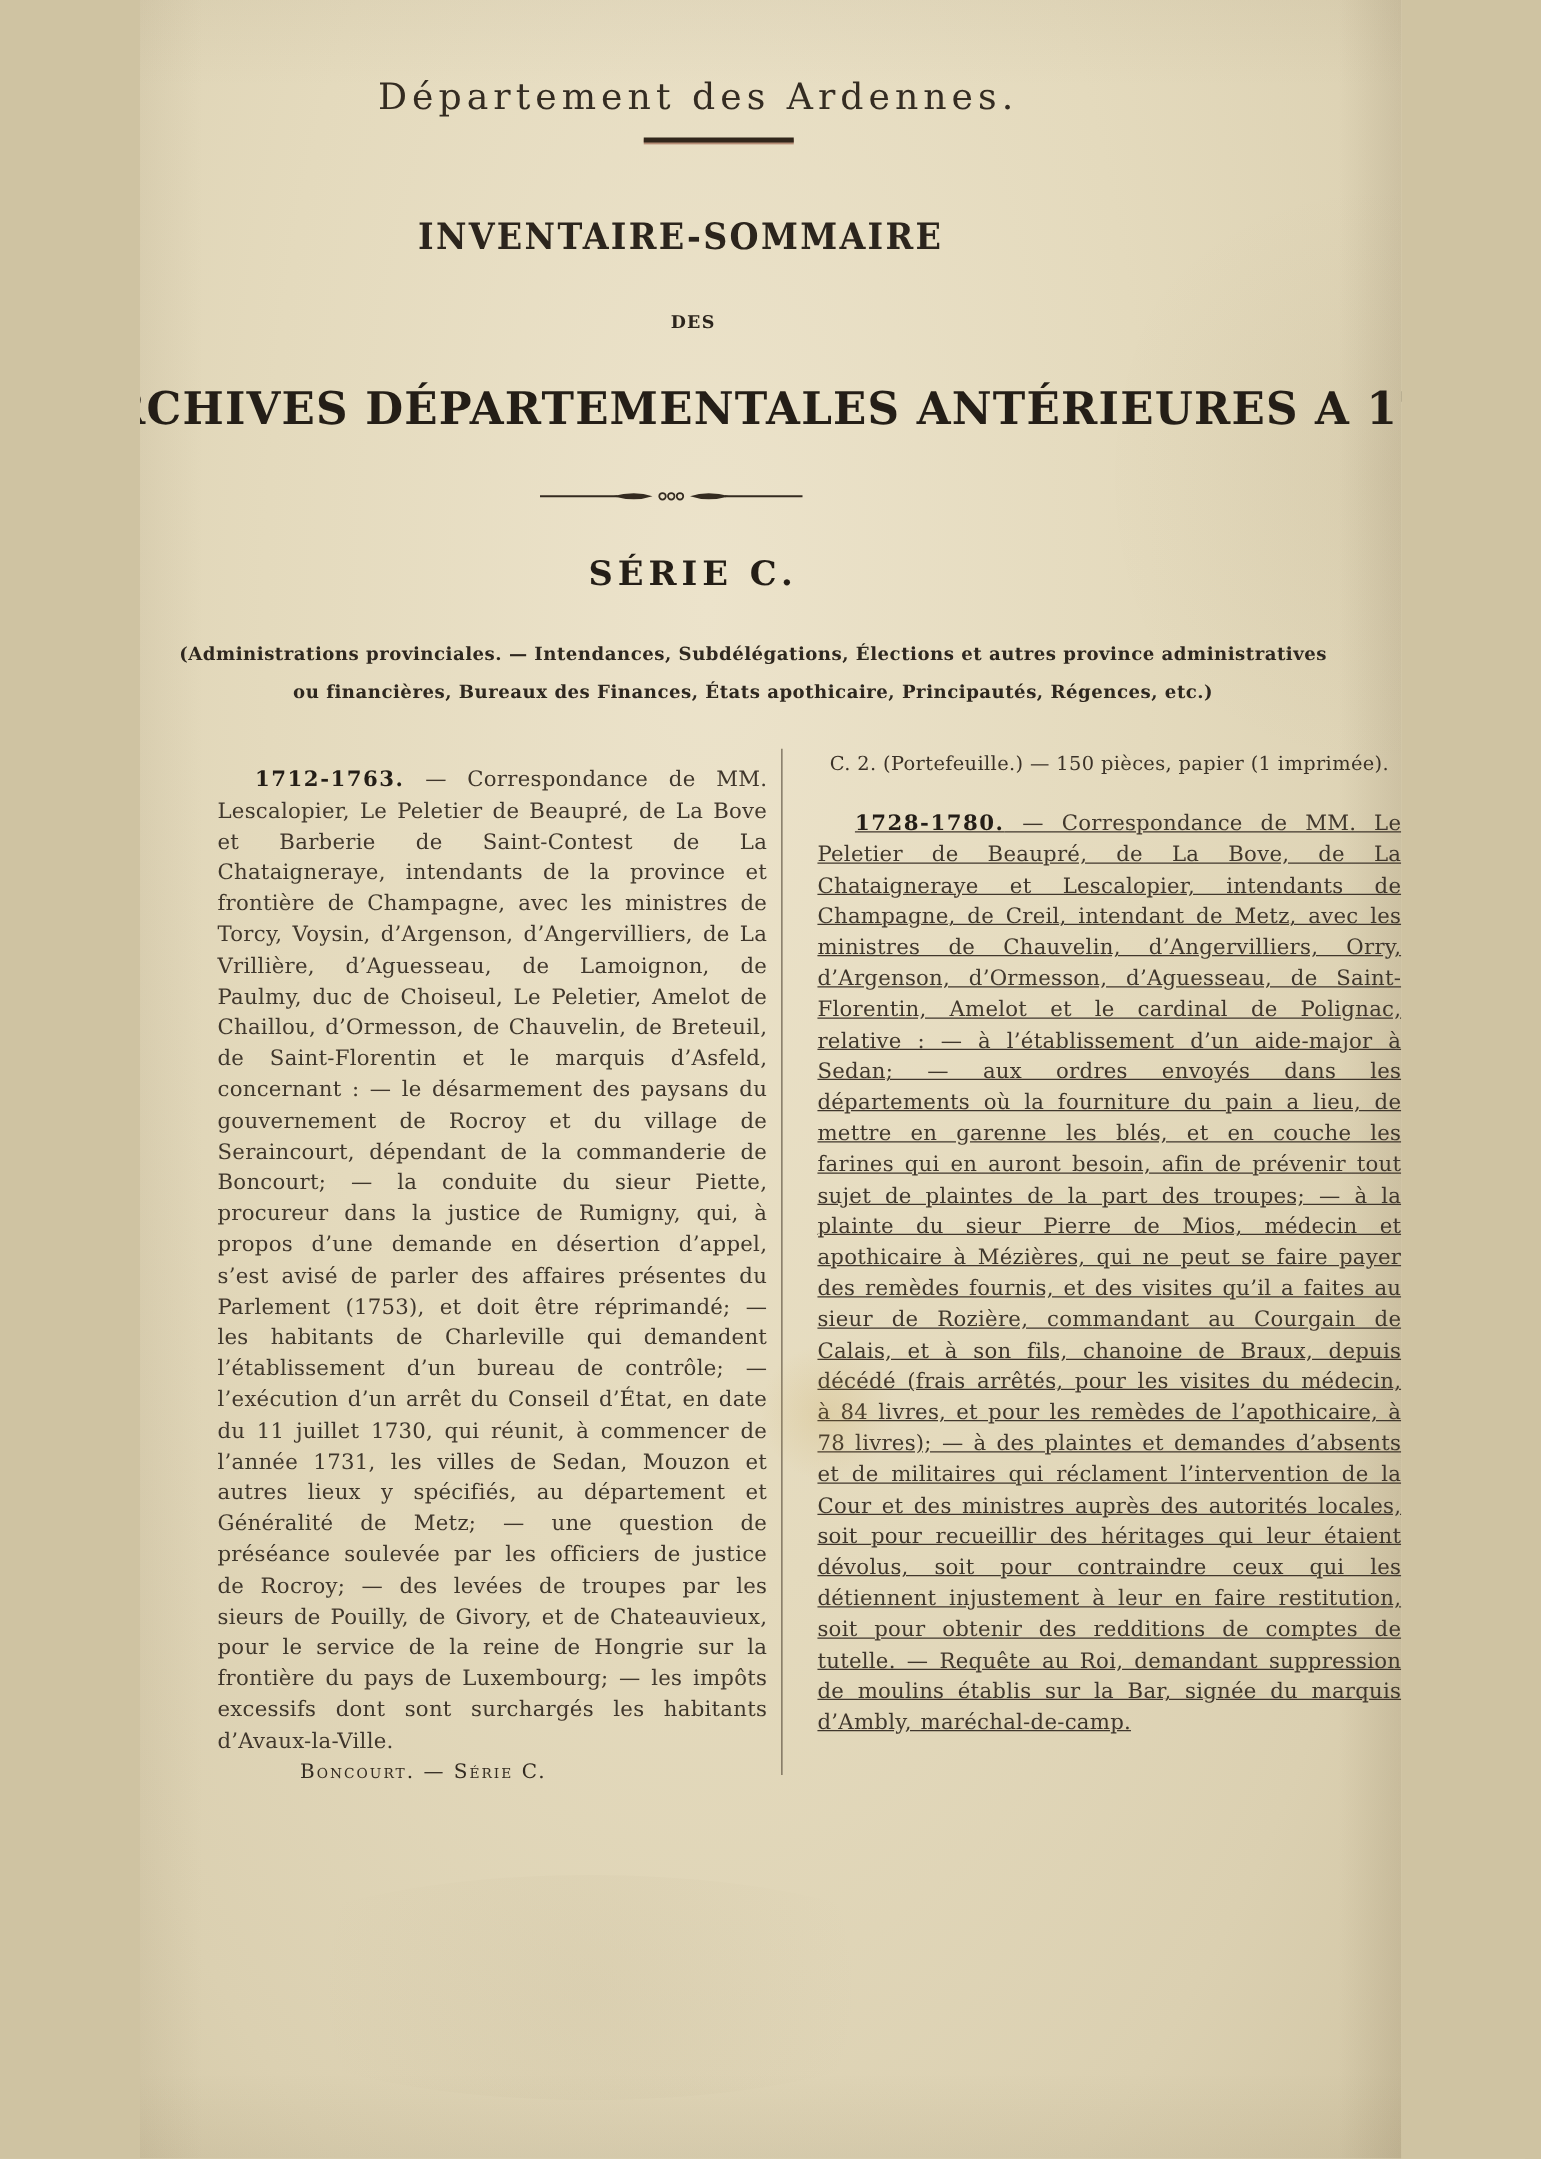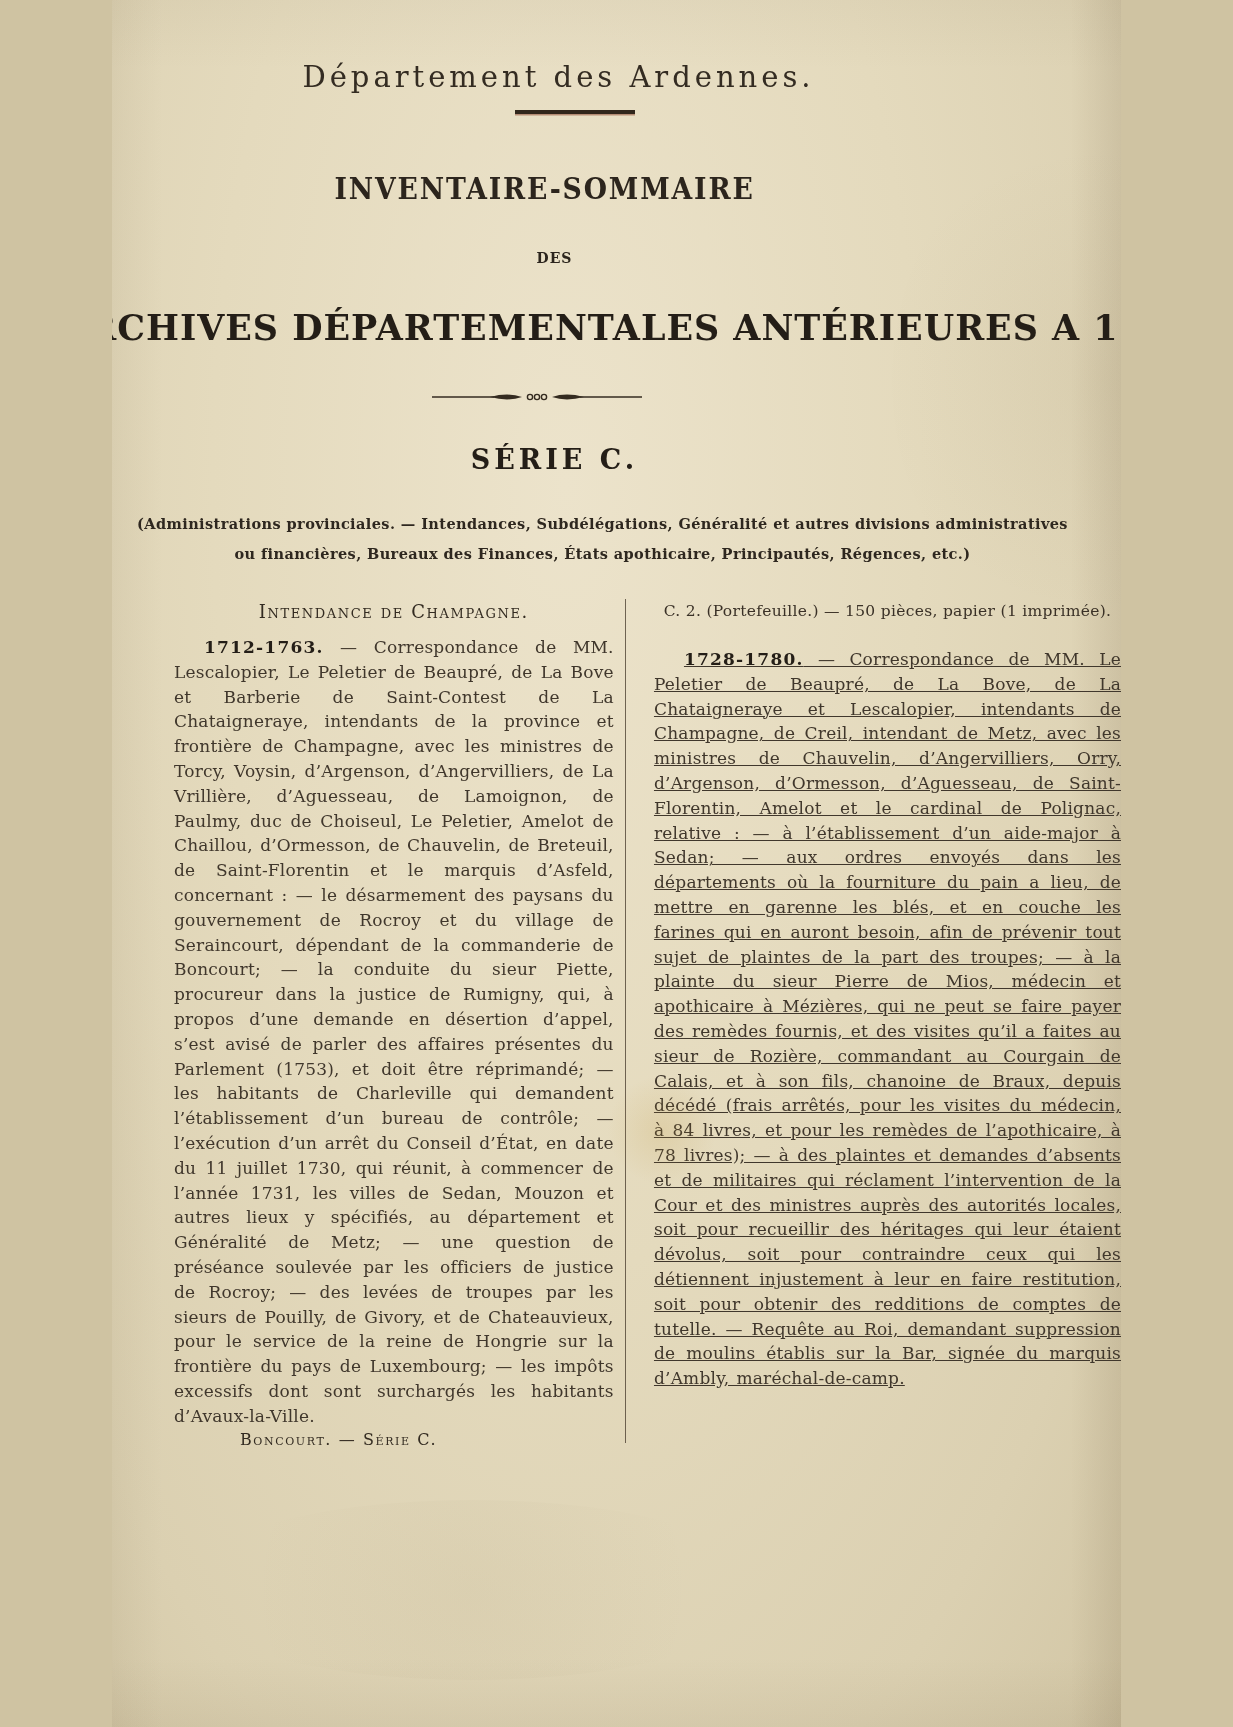--- a/index.html
+++ b/index.html
@@ -190,29 +190,28 @@
       <circle cx="100" cy="7" r="2.6" fill="none" stroke="#342b20" stroke-width="1.4"></circle>
       <circle cx="107" cy="7" r="2.6" fill="none" stroke="#342b20" stroke-width="1.4"></circle>
       <circle cx="114" cy="7" r="2.6" fill="none" stroke="#342b20" stroke-width="1.4"></circle>
       <path d="M122 7 Q 136 2.2 154 7 Q 136 11.8 122 7 Z" fill="#342b20"></path>
       <line x1="150" y1="7" x2="212" y2="7" stroke="#342b20" stroke-width="1.6"></line>
     </svg>
 
     <div class="serie-heading">SÉRIE C.</div>
 
     <div class="series-subtitle">
-      <span>(Administrations provinciales. — Intendances, Subdélégations, Généralité et autres divisions administratives</span><br>
+      <span>(Administrations provinciales. — Intendances, Subdélégations, Élections et autres province administratives</span><br>
       <span>ou financières, Bureaux des Finances, États apothicaire, Principautés, Régences, etc.)</span>
     </div>
   </header>
 
   <main class="columns">
 
     <div class="col-left">
-      <div class="section-heading smallcaps">Intendance de Champagne.</div>
       <p class="entry"><strong class="entry-date">1712-1763.</strong><span> — Correspondance de MM. Lescalopier, Le Peletier de Beaupré, de La Bove et Barberie de Saint-Contest de La Chataigneraye, intendants de la province et frontière de Champagne, avec les ministres de Torcy, Voysin, d’Argenson, d’Angervilliers, de La Vrillière, d’Aguesseau, de Lamoignon, de Paulmy, duc de Choiseul, Le Peletier, Amelot de Chaillou, d’Ormesson, de Chauvelin, de Breteuil, de Saint-Florentin et le marquis d’Asfeld, concernant : — le désarmement des paysans du gouvernement de Rocroy et du village de Seraincourt, dépendant de la commanderie de Boncourt; — la conduite du sieur Piette, procureur dans la justice de Rumigny, qui, à propos d’une demande en désertion d’appel, s’est avisé de parler des affaires présentes du Parlement (1753), et doit être réprimandé; — les habitants de Charleville qui demandent l’établissement d’un bureau de contrôle; — l’exécution d’un arrêt du Conseil d’État, en date du 11 juillet 1730, qui réunit, à commencer de l’année 1731, les villes de Sedan, Mouzon et autres lieux y spécifiés, au département et Généralité de Metz; — une question de préséance soulevée par les officiers de justice de Rocroy; — des levées de troupes par les sieurs de Pouilly, de Givory, et de Chateauvieux, pour le service de la reine de Hongrie sur la frontière du pays de Luxembourg; — les impôts excessifs dont sont surchargés les habitants d’Avaux-la-Ville.</span></p>
       <div class="signature smallcaps">Boncourt. — Série C.</div>
     </div>
 
     <div class="col-divider"></div>
 
     <div class="col-right">
       <div class="item-heading item-heading-right">C. 2. (Portefeuille.) — 150 pièces, papier (1 imprimée).</div>
       <p class="entry entry-right"><strong class="entry-date">1728-1780.</strong><span> — Correspondance de MM. Le Peletier de Beaupré, de La Bove, de La Chataigneraye et Lescalopier, intendants de Champagne, de Creil, intendant de Metz, avec les ministres de Chauvelin, d’Angervilliers, Orry, d’Argenson, d’Ormesson, d’Aguesseau, de Saint-Florentin, Amelot et le cardinal de Polignac, relative : — à l’établissement d’un aide-major à Sedan; — aux ordres envoyés dans les départements où la fourniture du pain a lieu, de mettre en garenne les blés, et en couche les farines qui en auront besoin, afin de prévenir tout sujet de plaintes de la part des troupes; — à la plainte du sieur Pierre de Mios, médecin et apothicaire à Mézières, qui ne peut se faire payer des remèdes fournis, et des visites qu’il a faites au sieur de Rozière, commandant au Courgain de Calais, et à son fils, chanoine de Braux, depuis décédé (frais arrêtés, pour les visites du médecin, à 84 livres, et pour les remèdes de l’apothicaire, à 78 livres); — à des plaintes et demandes d’absents et de militaires qui réclament l’intervention de la Cour et des ministres auprès des autorités locales, soit pour recueillir des héritages qui leur étaient dévolus, soit pour contraindre ceux qui les détiennent injustement à leur en faire restitution, soit pour obtenir des redditions de comptes de tutelle. — Requête au Roi, demandant suppression de moulins établis sur la Bar, signée du marquis d’Ambly, maréchal-de-camp.</span></p>
     </div>

